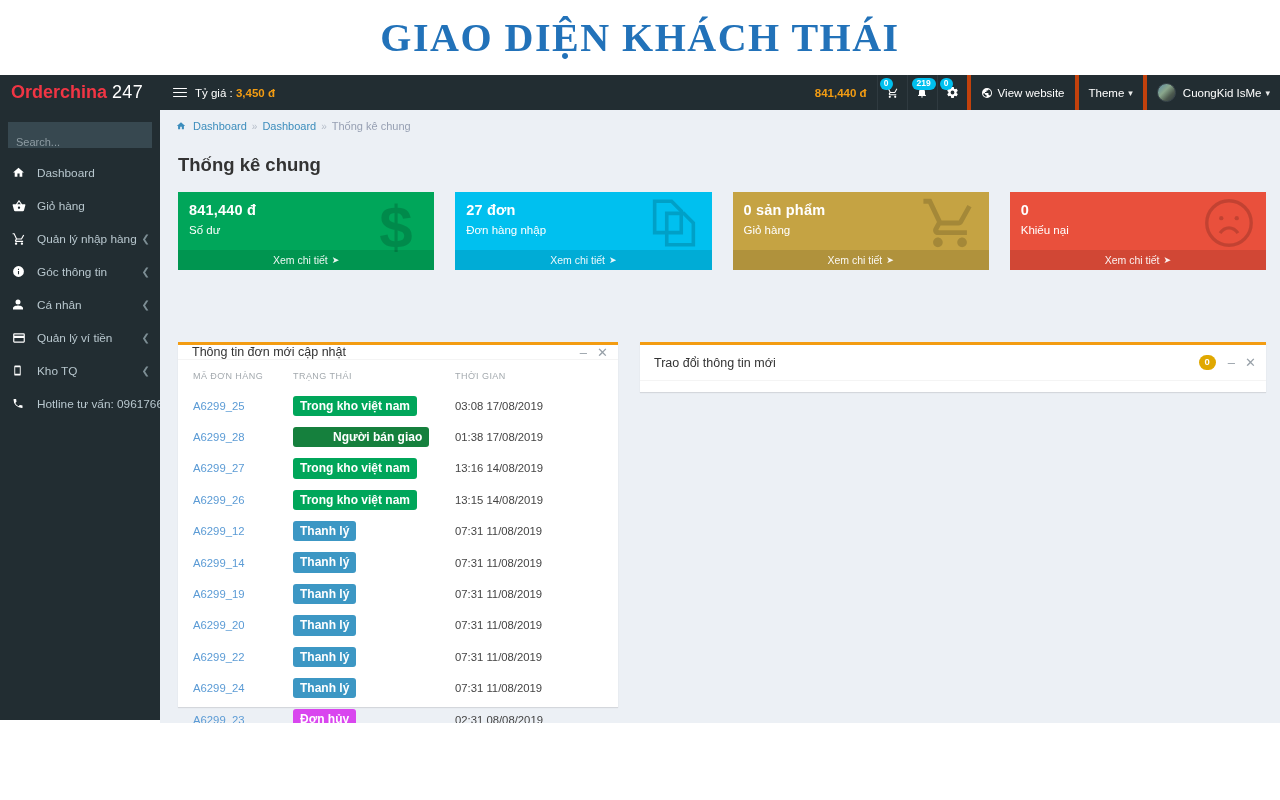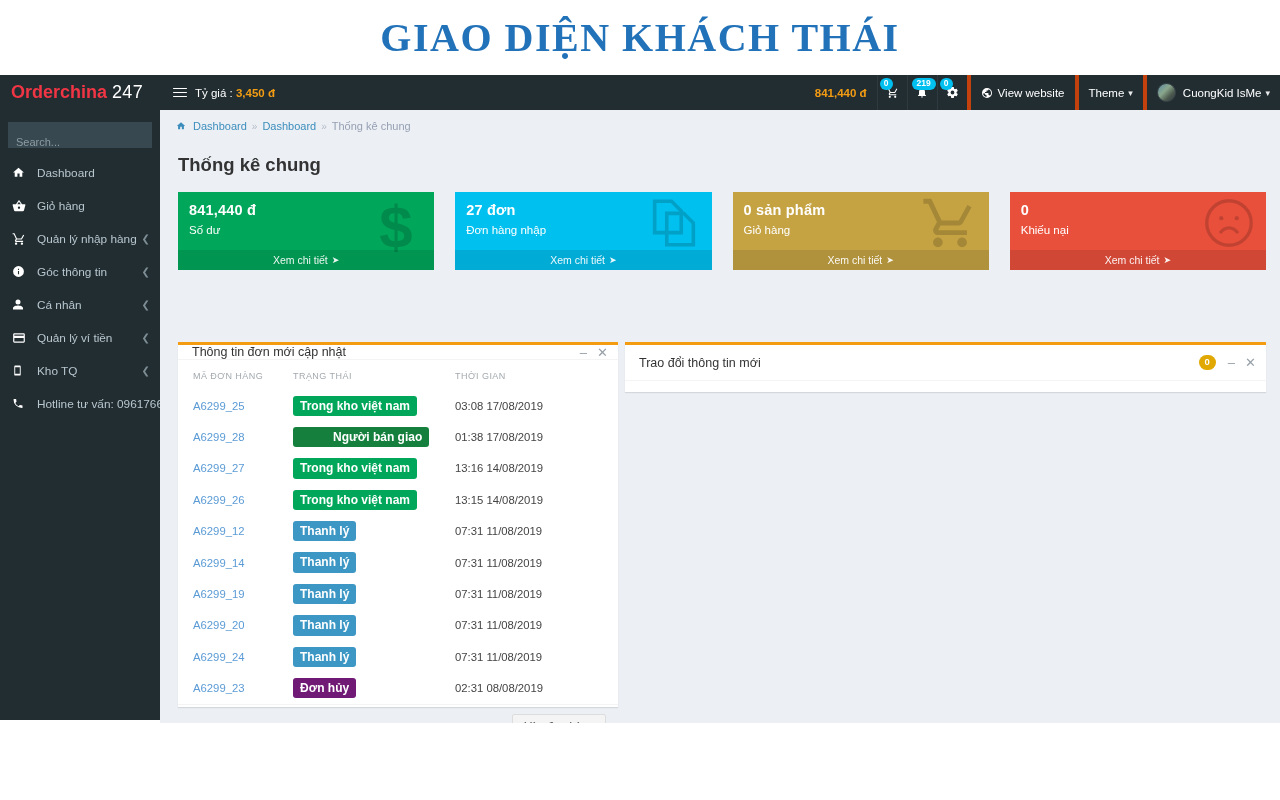--- a/index.html
+++ b/index.html
@@ -188,21 +188,21 @@
   .card.green .c-foot { background: rgba(0,0,0,.10); }
   .card.aqua  { background: #00c0ef; }
   .card.aqua .c-foot { background: rgba(0,0,0,.10); }
   .card.yellow{ background: #c5a343; }
   .card.yellow .c-foot { background: rgba(0,0,0,.10); }
   .card.red   { background: #e9503c; }
   .card.red .c-foot { background: rgba(0,0,0,.10); }
 
   
   .panels {
-    display: flex; gap: 7px;
+    display: flex; gap: 22px;
     padding: 72px 14px 0 18px;
   }
   .panel {
     background: #ffffff;
     border-top: 3px solid #f39c12;
     box-shadow: 0 1px 1px rgba(0,0,0,.10);
     display: flex; flex-direction: column;
   }
   .panel.left { width: 440px; flex: 0 0 440px; height: 365px; }
   .panel.right { flex: 1 1 auto; height: 50px; }
@@ -236,21 +236,21 @@
   table.orders td.col-code a { color: #5b9bd5; text-decoration: none; cursor: pointer; font-size: 11.3px;}
   .badge-status {
     display: inline-block; color: #ffffff;
     font-size: 12px; font-weight: bold;
     padding: 3px 7px; border-radius: 3px; line-height: 1.2;
     white-space: nowrap;
   }
   .b-green { background: #00a65a; }
   .b-pink  { background: #15803d; padding-left: 40px; }
   .b-info  { background: #3c97c4; }
-  .b-red   { background: #701a75; }
+  .b-red   { background: #d946ef; }
 
   .panel-foot {
     border-top: 1px solid #f4f4f4;
     padding: 9px 12px; display: flex; justify-content: flex-end;
   }
   .btn-default {
     background: #f4f4f4; border: 1px solid #ddd; color: #444;
     font-size: 11px; padding: 5px 11px; cursor: pointer;
     font-family: "Liberation Sans", sans-serif;
     border-radius: 2px;
@@ -537,20 +537,25 @@
                   <td class="col-code"><a>A6299_19</a></td>
                   <td class="col-status"><span class="badge-status b-info">Thanh lý</span></td>
                   <td class="col-time">07:31 11/08/2019</td>
                 </tr>
                 <tr>
                   <td class="col-code"><a>A6299_20</a></td>
                   <td class="col-status"><span class="badge-status b-info">Thanh lý</span></td>
                   <td class="col-time">07:31 11/08/2019</td>
                 </tr>
                 <tr>
+                  <td class="col-code"><a>A6299_22</a></td>
+                  <td class="col-status"><span class="badge-status b-info">Thanh lý</span></td>
+                  <td class="col-time">07:31 11/08/2019</td>
+                </tr>
+                <tr>
                   <td class="col-code"><a>A6299_24</a></td>
                   <td class="col-status"><span class="badge-status b-info">Thanh lý</span></td>
                   <td class="col-time">07:31 11/08/2019</td>
                 </tr>
                 <tr>
                   <td class="col-code"><a>A6299_23</a></td>
                   <td class="col-status"><span class="badge-status b-red">Đơn hủy</span></td>
                   <td class="col-time">02:31 08/08/2019</td>
                 </tr>
               </tbody>

